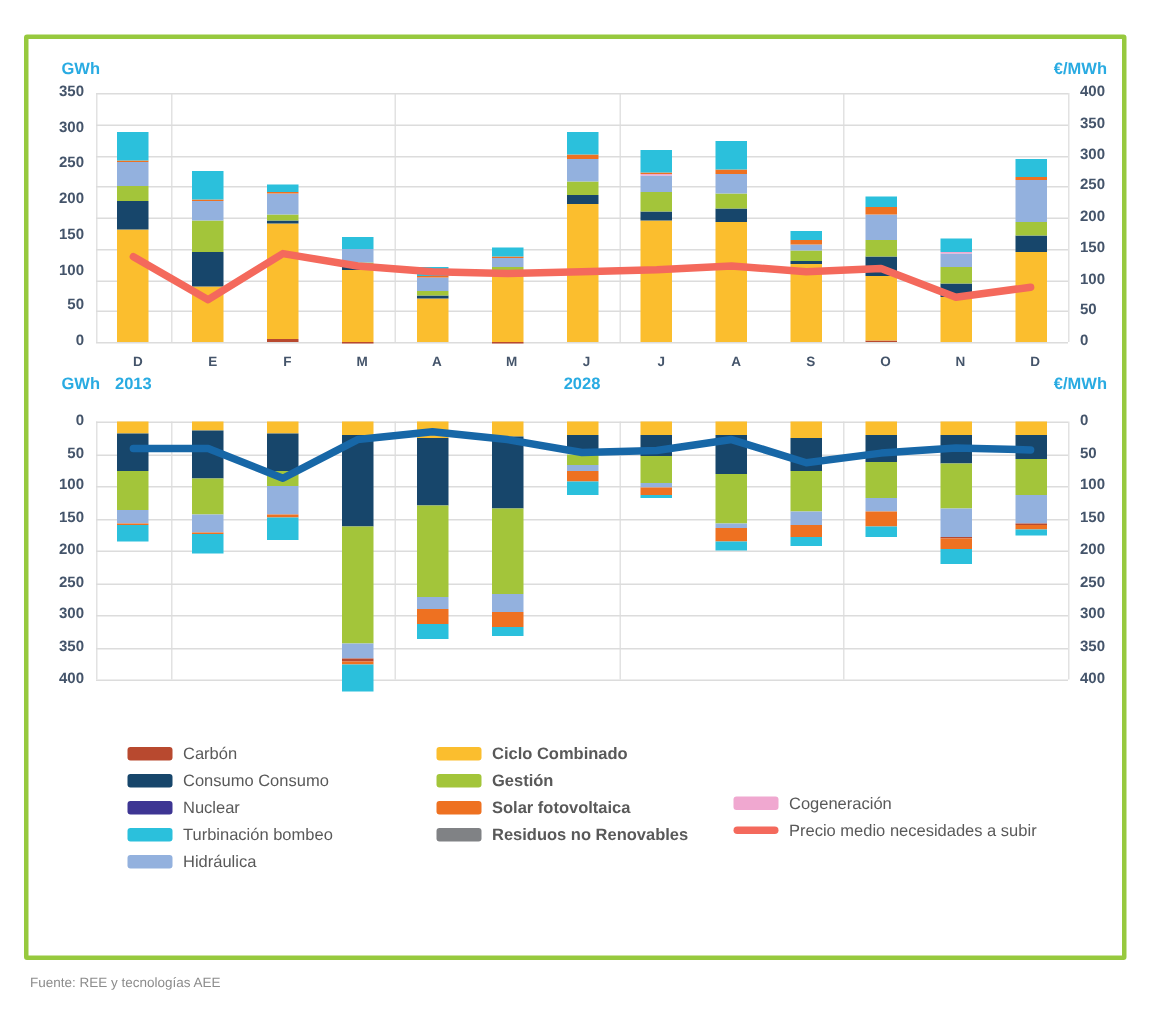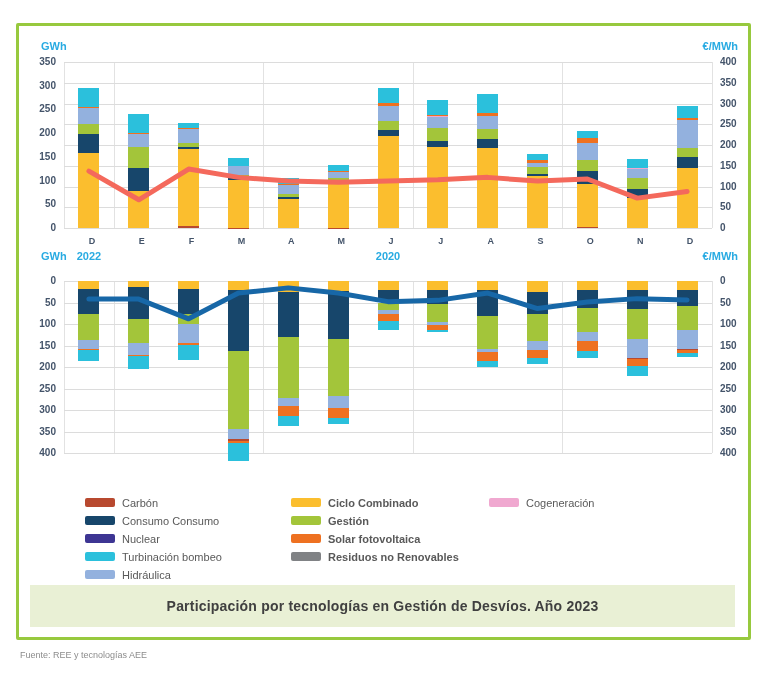--- a/index.html
+++ b/index.html
@@ -336,29 +336,30 @@
           </div>
           <div class="legend-item">
             <span class="swatch" style="background: rgb(238, 113, 33);"></span>
             <span class="legend-label">Solar fotovoltaica</span>
           </div>
           <div class="legend-item">
             <span class="swatch" style="background: rgb(128, 130, 133);"></span>
             <span class="legend-label">Residuos no Renovables</span>
           </div>
         </div>
-        <div class="legend-col" style="left: 470px;">
+        <div class="legend-col" style="left: 470px; margin-top: 33px;">
           <div class="legend-item">
             <span class="swatch" style="background: rgb(240, 168, 208);"></span>
             <span class="legend-label">Cogeneración</span>
           </div>
+          <div class="legend-item">
+            <span class="swatch-line" style="background: rgb(244, 105, 92);"></span>
+            <span class="legend-label">Precio medio necesidades a subir</span>
+          </div>
         </div>
       </div>
-  <div class="year" style="left: 69.9231px; top: 224px;">2022</div>
-      <div class="year" style="left: 369px; top: 224px;">2020</div>
+  <div class="year" style="left: 69.9231px; top: 224px;">2013</div>
+      <div class="year" style="left: 369px; top: 224px;">2028</div>
     </div>
 
-  <div class="title-box">
-    <span class="title-text">Participación por tecnologías en Gestión de Desvíos. Año 2023</span>
-  </div>
 
   <div class="source">Fuente: REE y tecnologías AEE</div>
 </div>
 
 </body></html>

